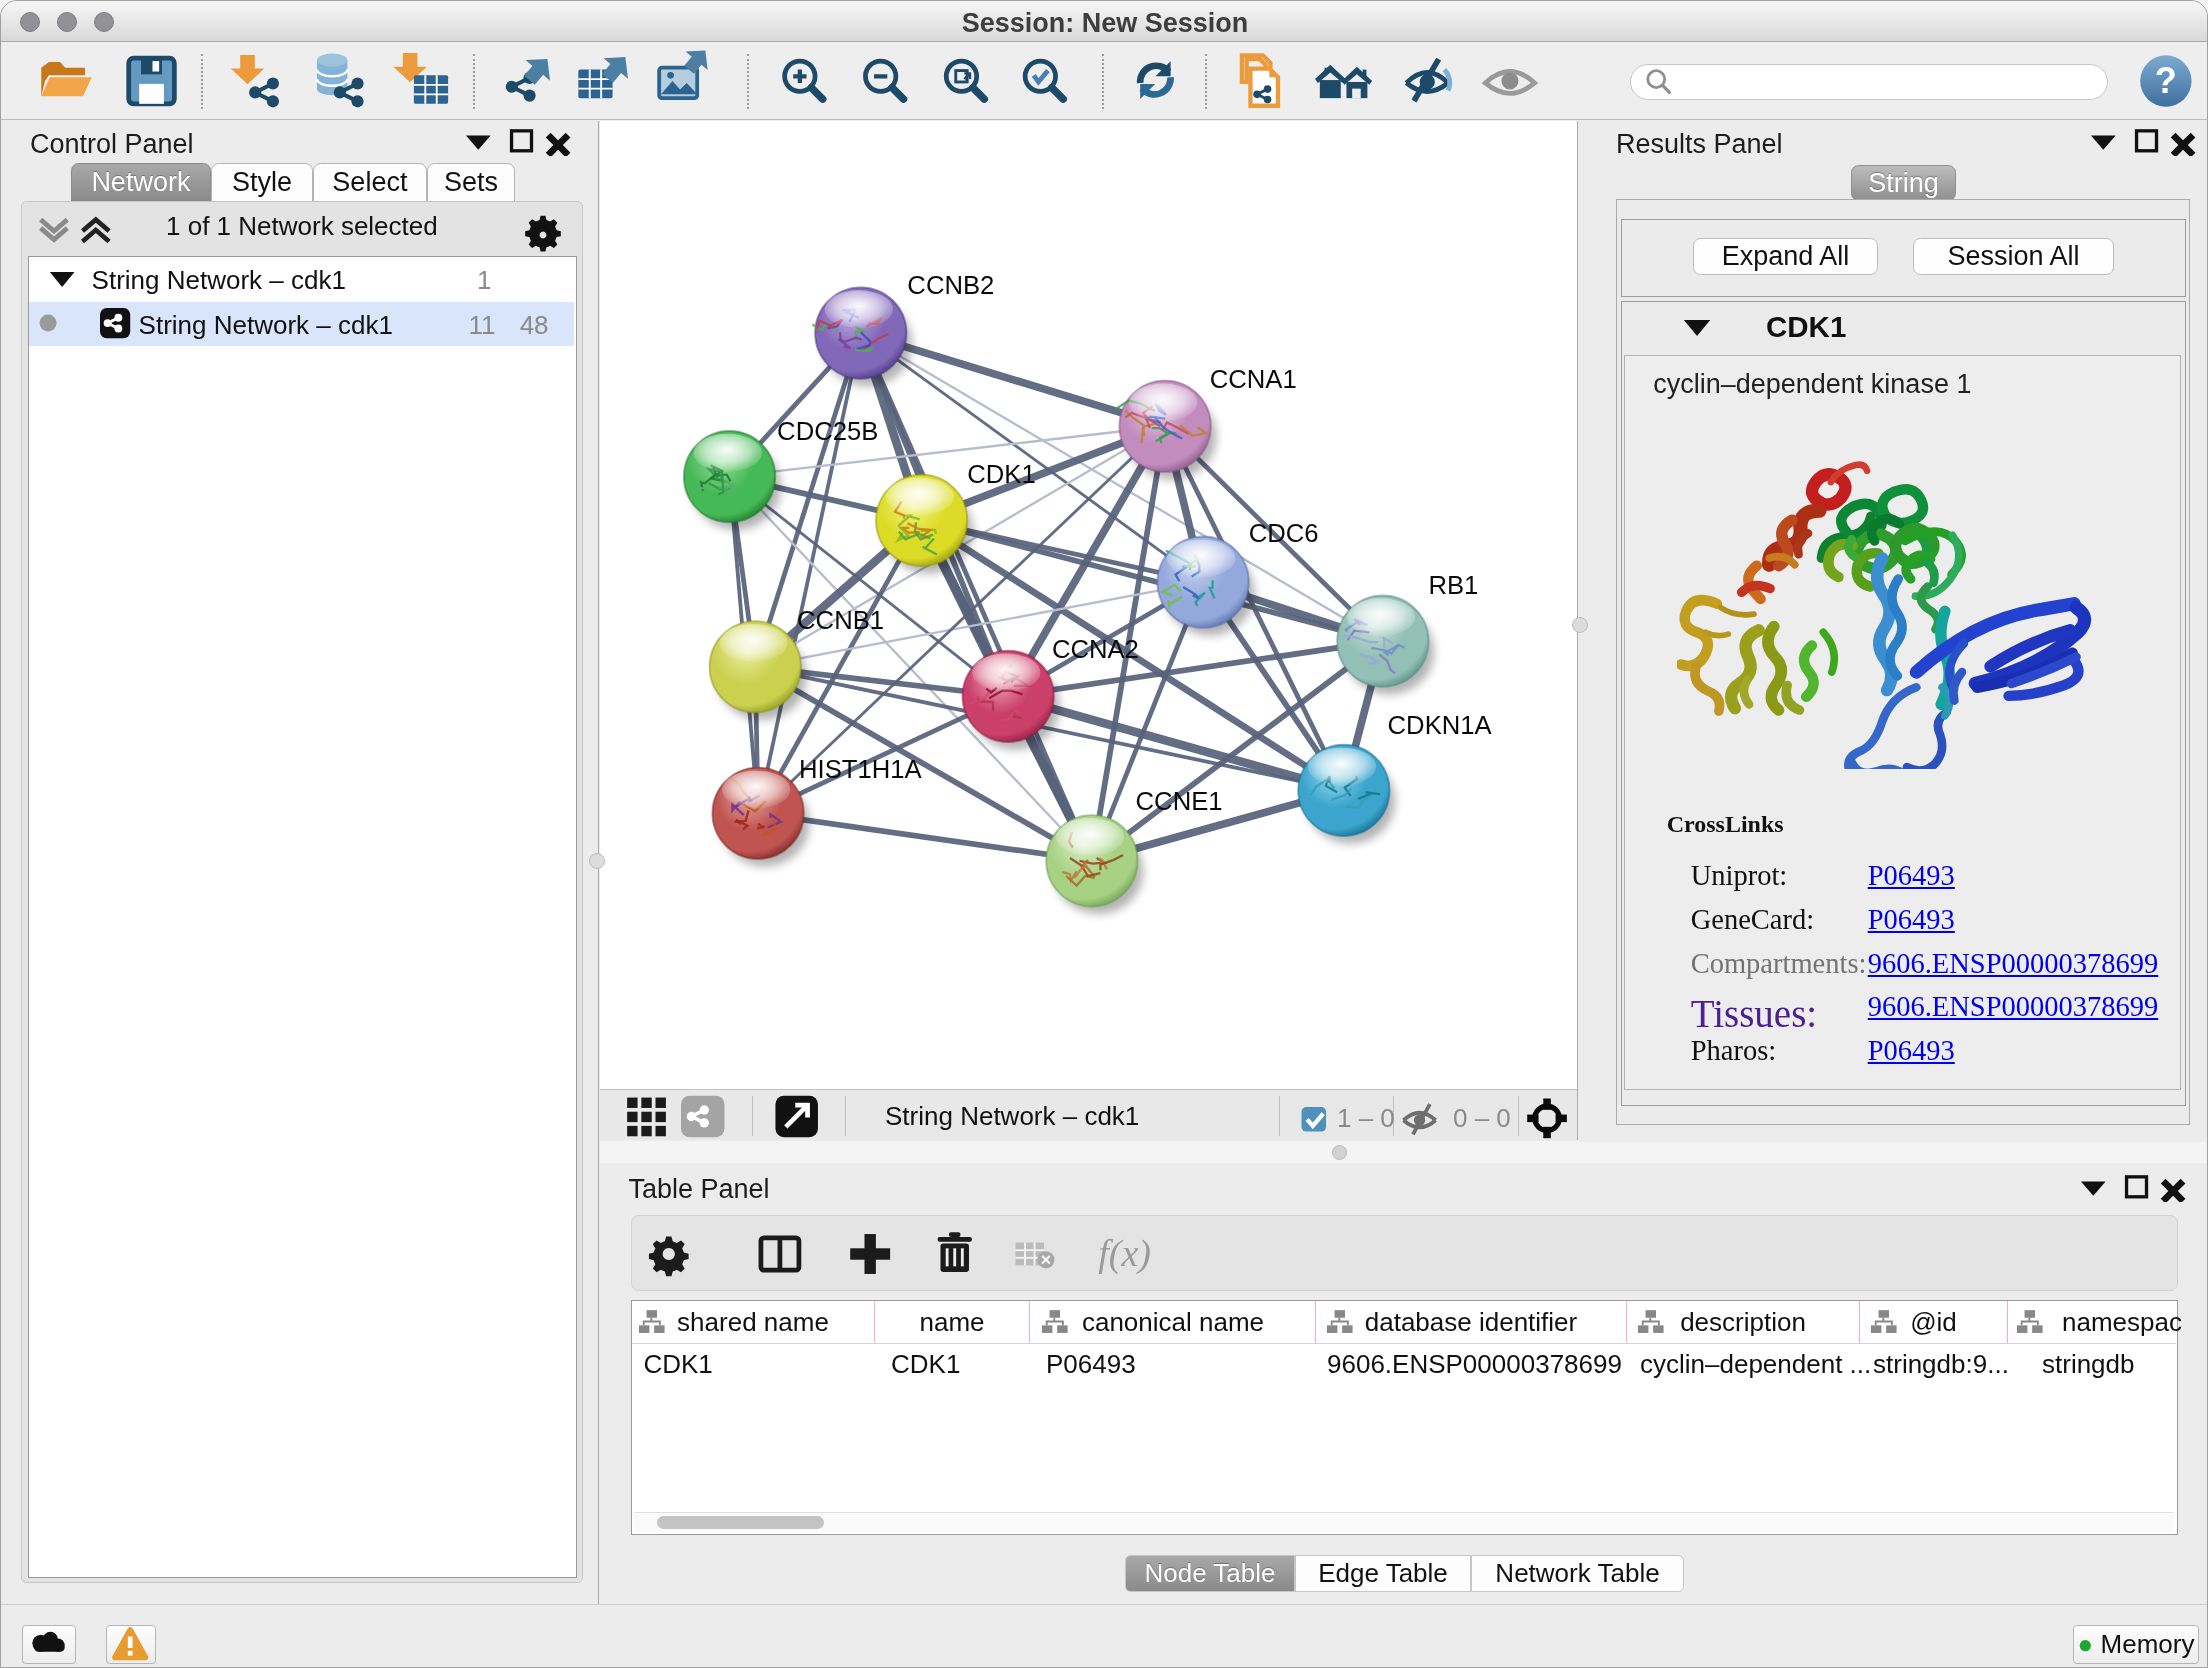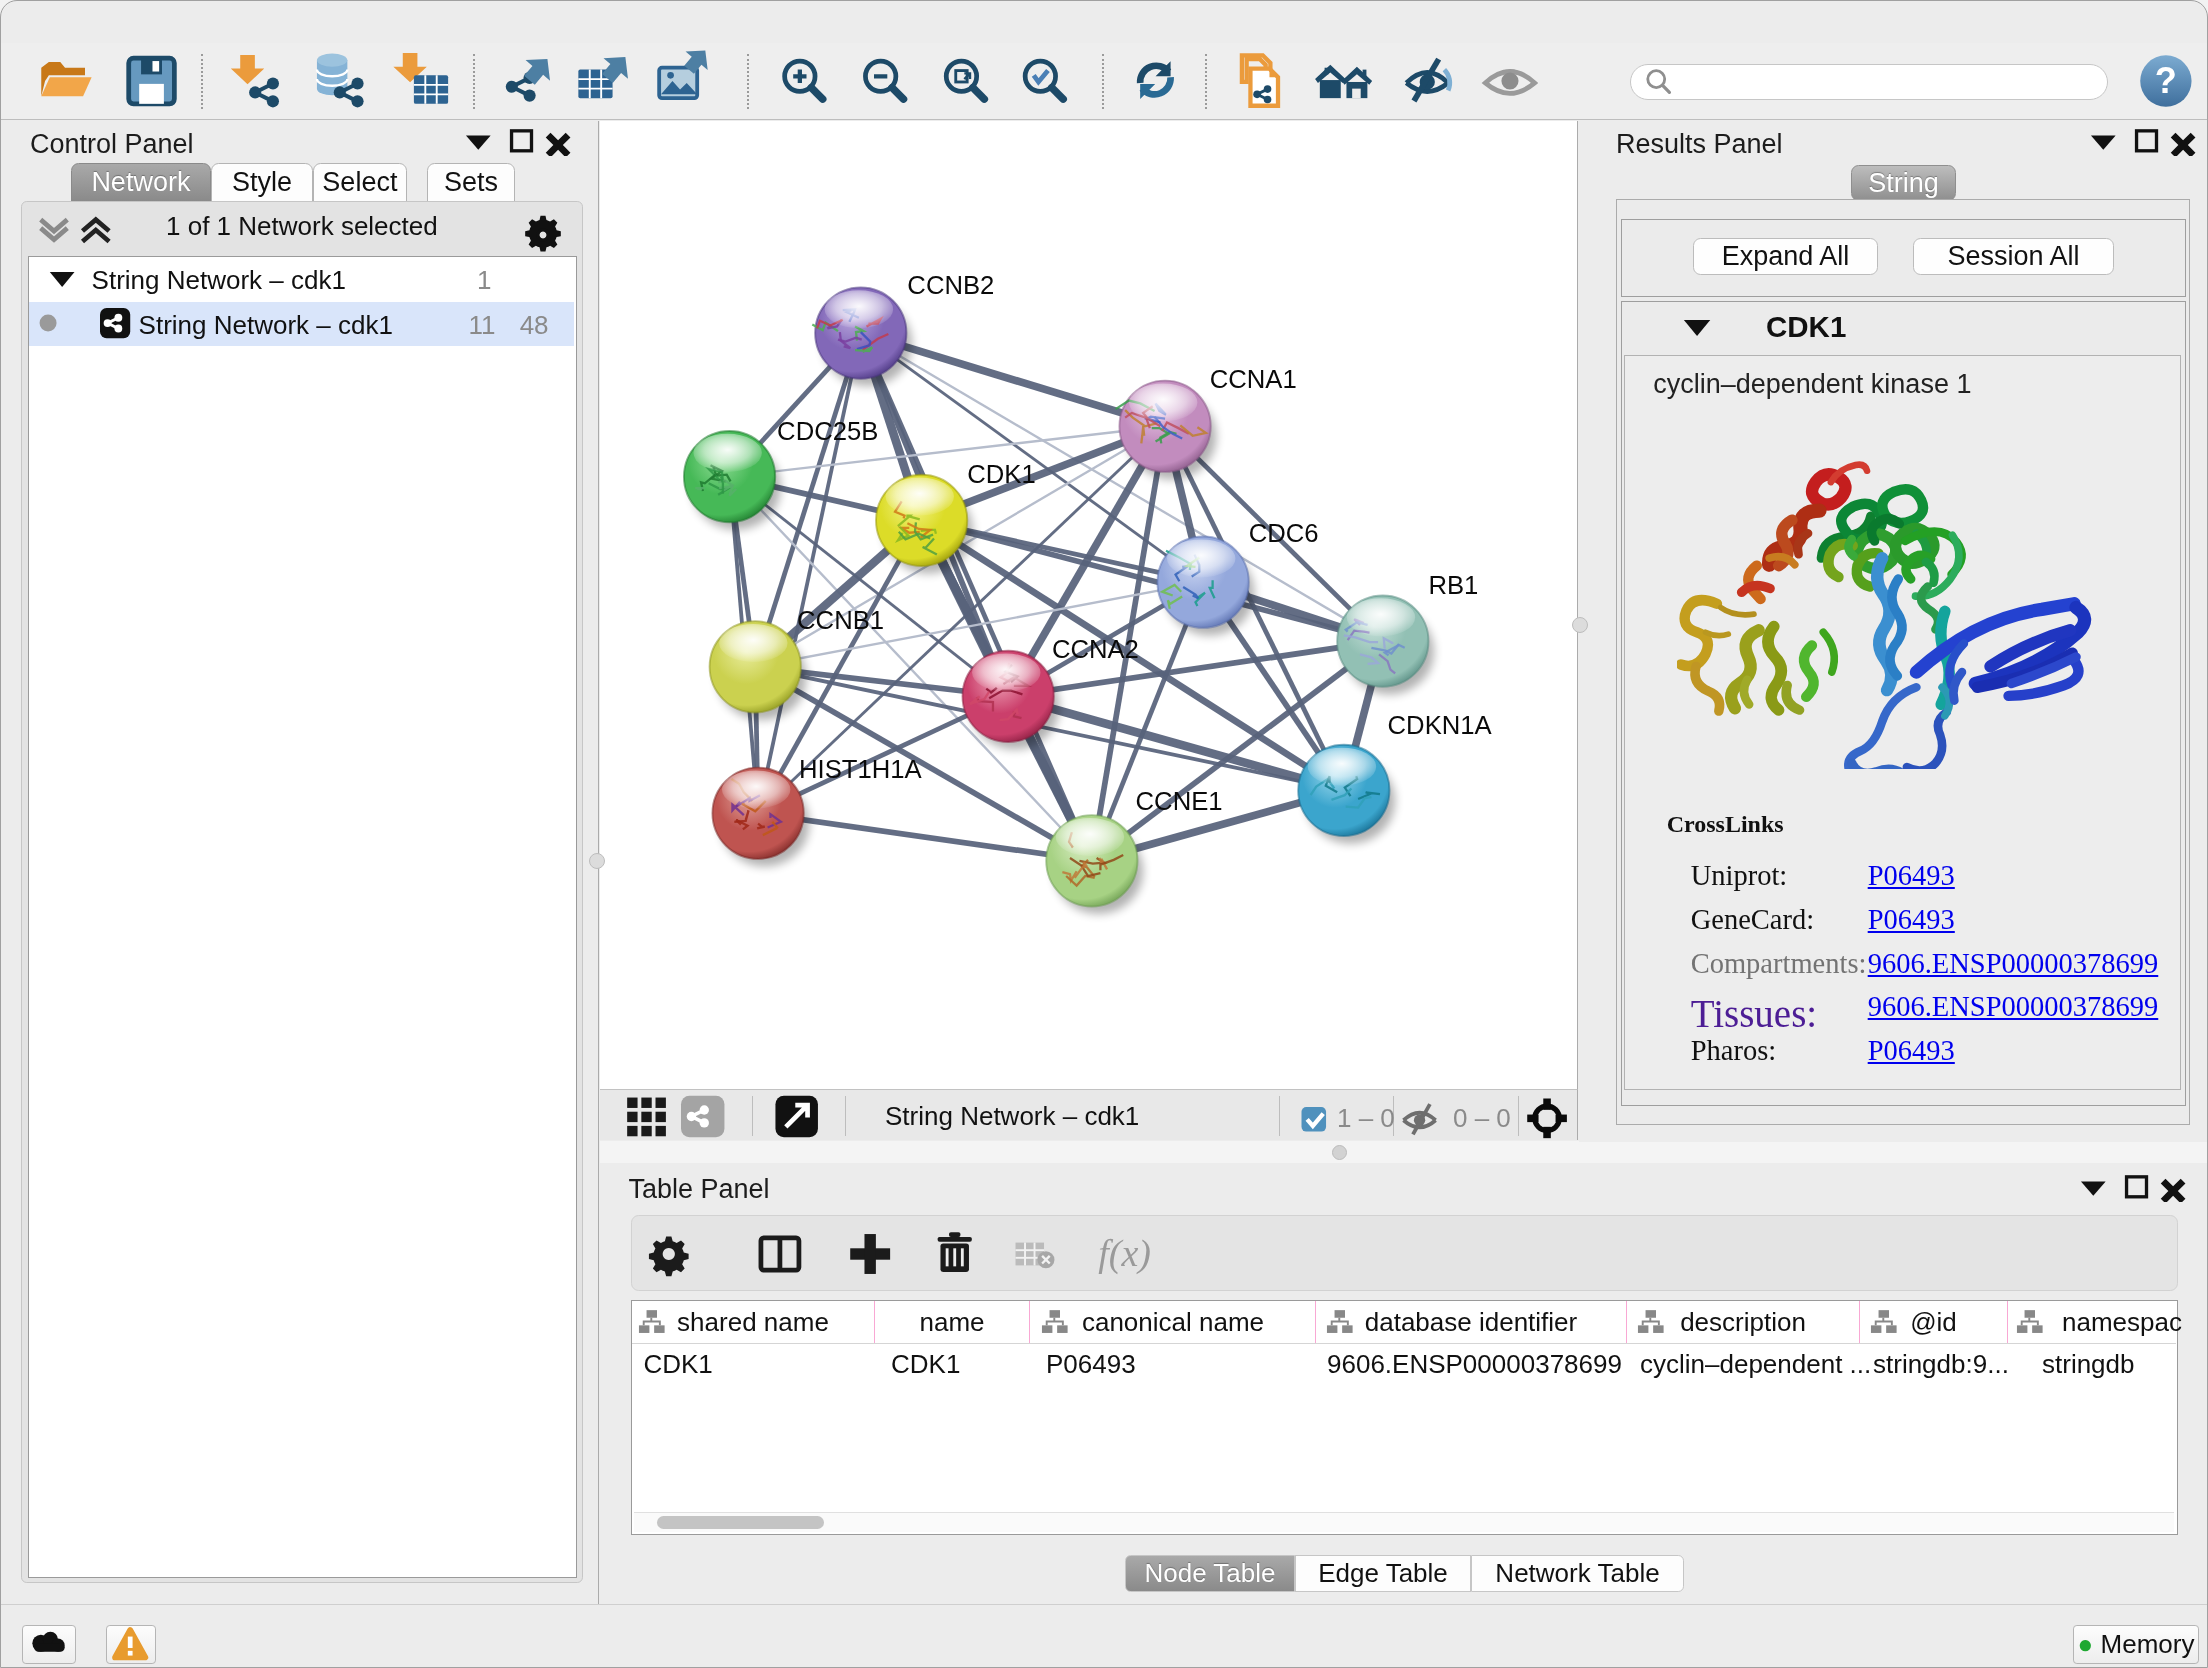--- a/index.html
+++ b/index.html
@@ -54,20 +54,26 @@
 
 
 .phctl { position:absolute; }
 
 #statusbar { position:absolute; left:0px; top:1603px; width:2208px; height:66px; background:#ececec; border-top:1px solid #cfcfcf; }
 .sbtn { position:absolute; top:20px; height:39px; background:linear-gradient(#fdfdfd,#ededed); border:1.4px solid #b5b5b5; border-radius:3.8px; }
 </style>
 </head>
 <body>
 <div id="win">
+  <div id="titlebar">
+    <div class="tl" style="left:19px;"></div>
+    <div class="tl" style="left:56px;"></div>
+    <div class="tl" style="left:93px;"></div>
+    <div id="title">Session: New Session</div>
+  </div>
 
   <div id="toolbar">
     <div id="tbicons">
         <svg width="2208" height="77" style="position:absolute;left:0;top:0;" viewBox="0 0 2322 81">
           <defs>
             <linearGradient id="helpg" x1="0" y1="0" x2="0" y2="1">
               <stop offset="0" stop-color="#7cabd1"></stop>
               <stop offset="1" stop-color="#3f6f9d"></stop>
             </linearGradient>
           </defs>
@@ -227,21 +233,21 @@
   <div id="cp">
     <div class="ptitle" style="position:absolute;left:27px;top:7.6px;">Control Panel</div>
       <svg class="phctl" style="left:457px;top:6.7px;" width="143" height="28.5" viewBox="0 0 150 30">
         <path d="M6,8 l26,0 -13,15 z" fill="#111"></path>
         <rect x="54" y="3" width="21" height="21" fill="none" stroke="#111" stroke-width="3.5"></rect>
         <path d="M95,5 l8,8 8,-8 5,5 -8,8 8,8 -5,5 -8,-8 -8,8 -5,-5 8,-8 -8,-8 z" fill="#111"></path>
       </svg>
     <div class="tabs" style="left:68px; top:42px;">
       <div class="tab sel" style="left:0px; width:140px;">Network</div>
       <div class="tab" style="left:140px; width:102px;">Style</div>
-      <div class="tab" style="left:242px; width:94px;">Select</div>
+      <div class="tab" style="left:242px; width:114px;">Select</div>
       <div class="tab" style="left:356px; width:88px;">Sets</div>
     </div>
     <div id="cpbox">
       <div style="position:absolute;left:0;top:0;width:560px;height:53px;font-size:26px;color:#111;text-align:center;line-height:49px;">1 of 1 Network selected</div>
         <svg style="position:absolute;left:13.3px;top:9.5px;" width="114" height="38" viewBox="0 0 120 40">
 <path d="M6,8 l14,12 14,-12" fill="none" stroke="#8a8a8a" stroke-width="5"></path>
 <path d="M6,17 l14,12 14,-12" fill="none" stroke="#8a8a8a" stroke-width="5"></path>
 <g transform="translate(44,0)">
             <path d="M6,20 l14,-12 14,12" fill="none" stroke="#222" stroke-width="5"></path>
 <path d="M6,31 l14,-12 14,12" fill="none" stroke="#222" stroke-width="5"></path>

